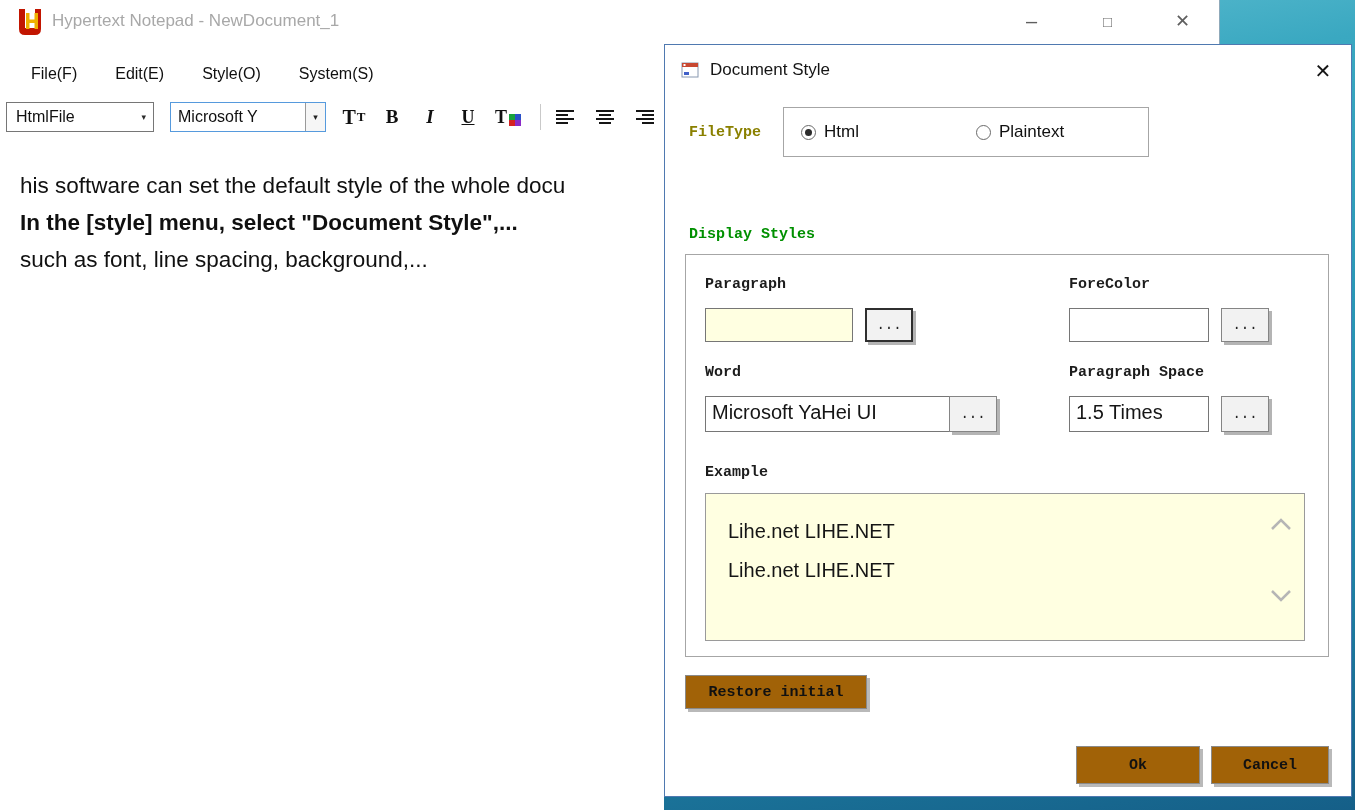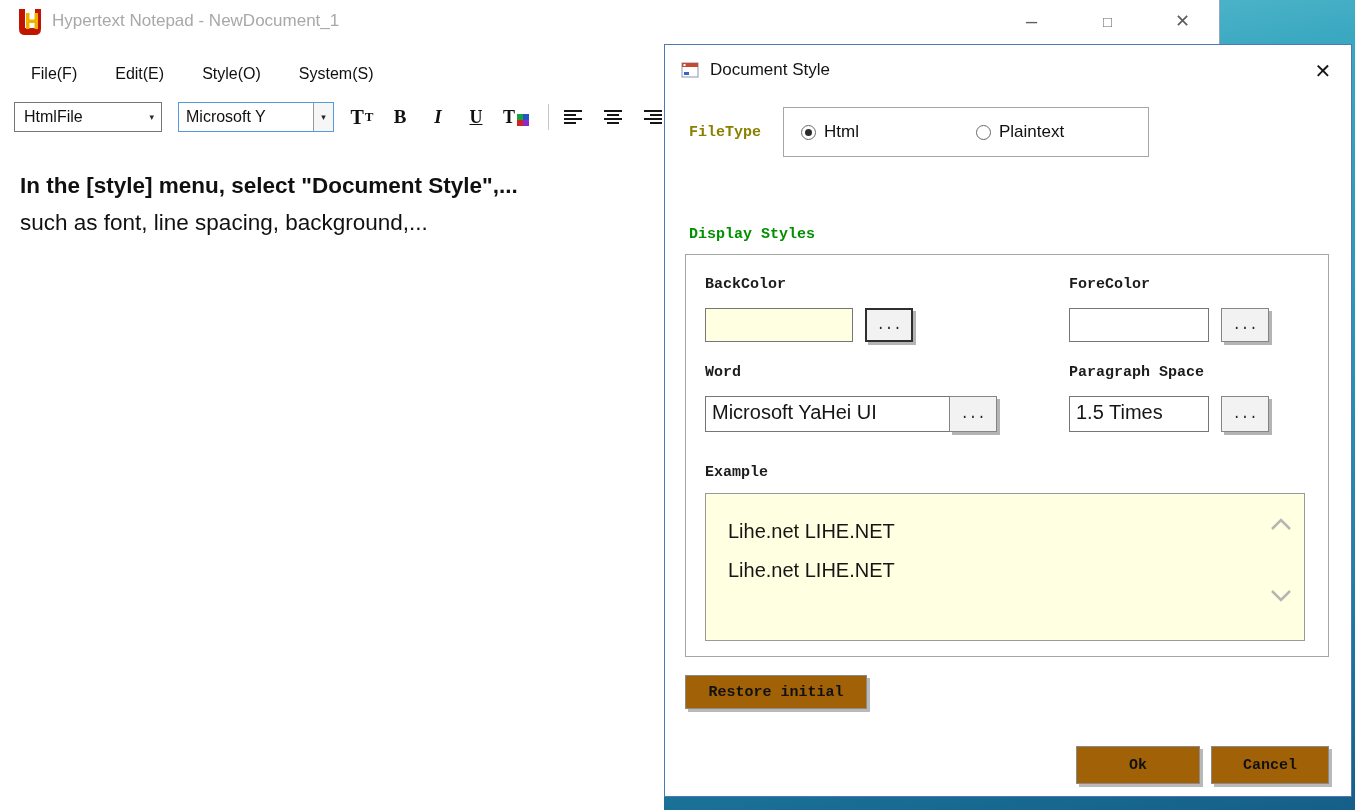--- a/index.html
+++ b/index.html
@@ -15,21 +15,21 @@
   .window-title{position:absolute;left:52px;top:11px;font-size:17px;color:#a8a8a8;white-space:nowrap;}
   .win-btn{position:absolute;top:0;width:47px;height:42px;display:flex;align-items:center;justify-content:center;color:#5f5f5f;cursor:default;}
   .btn-min{left:1008px;font-size:20px;padding-bottom:8px;}
   .btn-max{left:1084px;font-size:15px;color:#6a6a6a;}
   .btn-close-main{left:1159px;font-size:18px;}
   .menubar{position:absolute;left:0;top:56px;height:36px;display:flex;align-items:center;padding-left:12px;}
   .menu-item{padding:6px 19px;font-size:16px;color:#101010;white-space:nowrap;}
   
   .toolbar{position:absolute;left:0;top:94px;height:46px;width:100%;display:flex;align-items:center;}
   .combo{position:relative;height:30px;background:#fff;border:1px solid #767676;box-sizing:border-box;display:flex;align-items:center;}
-  .combo1{margin-left:14px;width:148px;}
+  .combo1{margin-left:6px;width:148px;}
   .combo-text{padding-left:9px;font-size:16px;color:#101010;white-space:nowrap;overflow:hidden;}
   .combo-arrow{position:absolute;right:7px;top:50%;transform:translateY(-50%);font-size:9px;color:#2a2a2a;}
   .combo2{margin-left:16px;width:156px;border:1px solid #569add;}
   .combo2 .combo-text{width:114px;padding-left:7px;}
   .arrow-seg{position:absolute;right:0;top:0;width:20px;height:100%;border-left:1px solid #9a9a9a;background:#f6f6f6;display:flex;align-items:center;justify-content:center;font-size:9px;color:#222;box-sizing:border-box;}
   .tb-btn{height:30px;min-width:32px;display:flex;align-items:center;justify-content:center;font-family:"Liberation Serif",serif;color:#101010;cursor:default;}
   .btn-size{margin-left:12px;font-weight:bold;}
   .btn-size .big{font-size:20px;}
   .btn-size .small{font-size:13px;margin-left:1px;}
   .btn-bold{margin-left:6px;font-size:19px;font-weight:bold;}
@@ -186,20 +186,21 @@
             <line x1="2" y1="7" x2="20" y2="7"></line>
           <line x1="2" y1="11" x2="20" y2="11"></line>
             <line x1="2" y1="15" x2="20" y2="15"></line>
         </g>
       </svg>
     </div>
   </div>
 
   <div class="doc">
     <div class="doc-lines">
+      <div class="doc-line">his software can set the default style of the whole docu</div>
       <div class="doc-line bold">In the [style] menu, select "Document Style",...</div>
       <div class="doc-line">such as font, line spacing, background,...</div>
     </div>
   </div>
 </div>
 
 <div class="dialog">
 
   <div class="dlg-icon">
     <svg width="20" height="20" viewBox="0 0 20 20">
@@ -220,21 +221,21 @@
     <span class="radio-label">Html</span>
   </div>
   <div class="radio-item radio-plain">
     <span class="radio-circle"></span>
     <span class="radio-label">Plaintext</span>
   </div>
 
   <div class="lbl-display mono">Display Styles</div>
 
   <div class="grp2">
-    <div class="field-label mono lbl-backcolor">BackColor</div>
+    <div class="field-label mono lbl-backcolor">Paragraph</div>
     <div class="input yellow in-backcolor">
       <div class="val"></div>
     </div>
     <div class="browse dark br1">...</div>
 
     <div class="field-label mono lbl-forecolor">ForeColor</div>
     <div class="input in-forecolor">
       <div class="val"></div>
     </div>
     <div class="browse br2">...</div>

